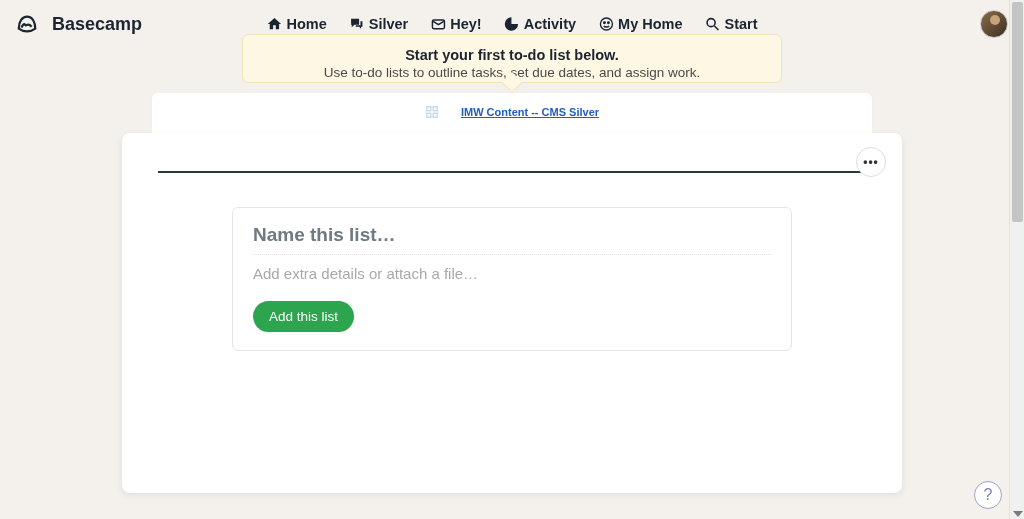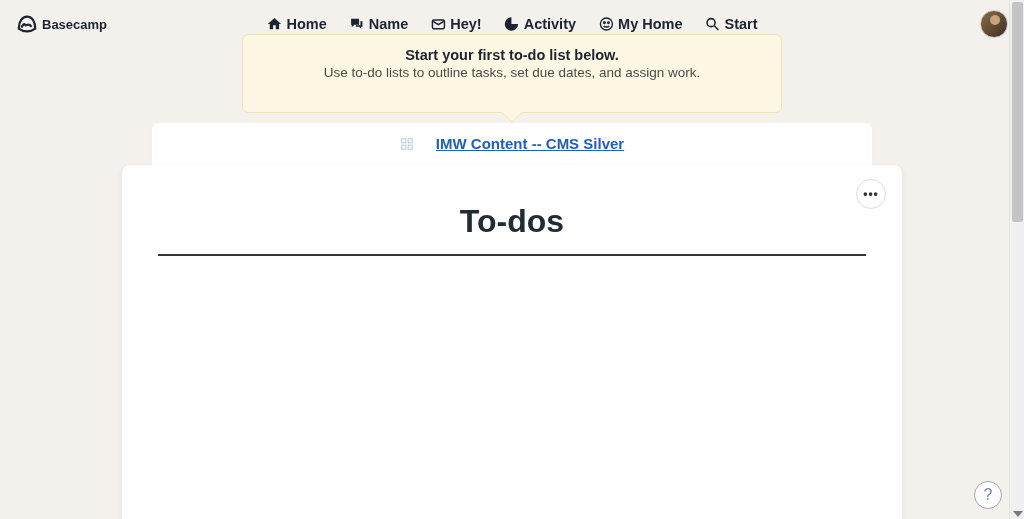--- a/index.html
+++ b/index.html
@@ -14,23 +14,23 @@
     .topbar {
       display: flex;
       align-items: center;
       height: 48px;
       padding: 0 16px;
       position: relative;
     }
     .logo {
       display: flex;
       align-items: center;
-      gap: 4px;
-      font-weight: 700;
-      font-size: 13px;
+      gap: 14px;
+      font-weight: 700;
+      font-size: 18px;
       color: #1b2430;
       justify-content: flex-end;
     }
     .logo-icon {
       width: 22px;
       height: 22px;
     }
     .main-nav {
       position: absolute;
       left: 50%;
@@ -71,21 +71,21 @@
       width:10px;height:10px;
       background:#c9a27a;
       border-radius:50%;
     }
     .tip-banner {
       width: 540px;
       margin: 0 auto;
       background: #fdf7e3;
       border: 1px solid #f0e4b8;
       border-radius: 6px;
-      padding: 12px 24px 32px;
+      padding: 12px 24px 2px;
       text-align: center;
       position: relative;
       margin-top: -14px;
     }
     .tip-title {
       font-weight: 700;
       font-size: 14.5px;
       color: #1b2430;
     }
     .tip-sub {
@@ -110,21 +110,21 @@
       margin: 10px auto 0;
       background: #fff;
       border-radius: 6px 6px 0 0;
       padding: 12px 0 22px;
       text-align: center;
       box-shadow: 0 1px 2px rgba(0,0,0,0.04);
     }
     .project-link {
       color: #1f5fbf;
       font-weight: 700;
-      font-size: 15px;
+      font-size: 11px;
       text-decoration: underline;
       display: inline-flex;
       align-items: center;
       gap: 22px;
     }
     .grid-icon {
       width: 14px;
       height: 14px;
       opacity: 0.55;
     }
@@ -264,21 +264,21 @@
       <svg class="nav-icon" viewBox="0 0 24 24" fill="#1b2430">
           <path d="M12 3 L2 12 H5 V20 H10 V14 H14 V20 H19 V12 H22 Z"></path>
         </svg>
       <span>Home</span>
     </div>
     <div class="nav-item">
       <svg class="nav-icon" viewBox="0 0 24 24" fill="#1b2430">
           <path d="M4 4 H16 V13 H9 L5 17 V13 H4 Z"></path>
           <path d="M18 8 H21 V16 H19 V19 L16 16 H11 V14 H18 Z"></path>
         </svg>
-      <span>Name</span>
+      <span>Silver</span>
     </div>
     <div class="nav-item">
       <svg class="nav-icon" viewBox="0 0 24 24" fill="none" stroke="#1b2430" stroke-width="2.2">
           <rect x="3" y="6" width="18" height="13" rx="2"></rect>
           <path d="M4 8 L12 13 L20 8"></path>
         </svg>
       <span>Hey!</span>
     </div>
     <div class="nav-item">
       <svg class="nav-icon" viewBox="0 0 24 24" fill="#1b2430">
@@ -319,22 +319,26 @@
         <rect x="14" y="3" width="7" height="7"></rect>
       <rect x="3" y="14" width="7" height="7"></rect>
         <rect x="14" y="14" width="7" height="7"></rect>
     </svg>
     <span>IMW Content -- CMS Silver</span>
   </a>
 </div>
 
 <div class="card">
   <div class="more-btn">•••</div>
-  <h1 class="page-title">To-dos</h1>
   <hr class="title-rule">
+  <div class="list-form">
+    <input class="name-input" placeholder="Name this list…" style="">
+    <input class="details-input" placeholder="Add extra details or attach a file…" style="">
+    <button class="add-btn">Add this list</button>
+  </div>
 </div>
 
 <div class="help-bubble">?</div>
 
 <div class="scrollbar">
   <div class="scrollbar-thumb"></div>
   <div class="scrollbar-arrow"></div>
 </div>
 
 </body></html>

